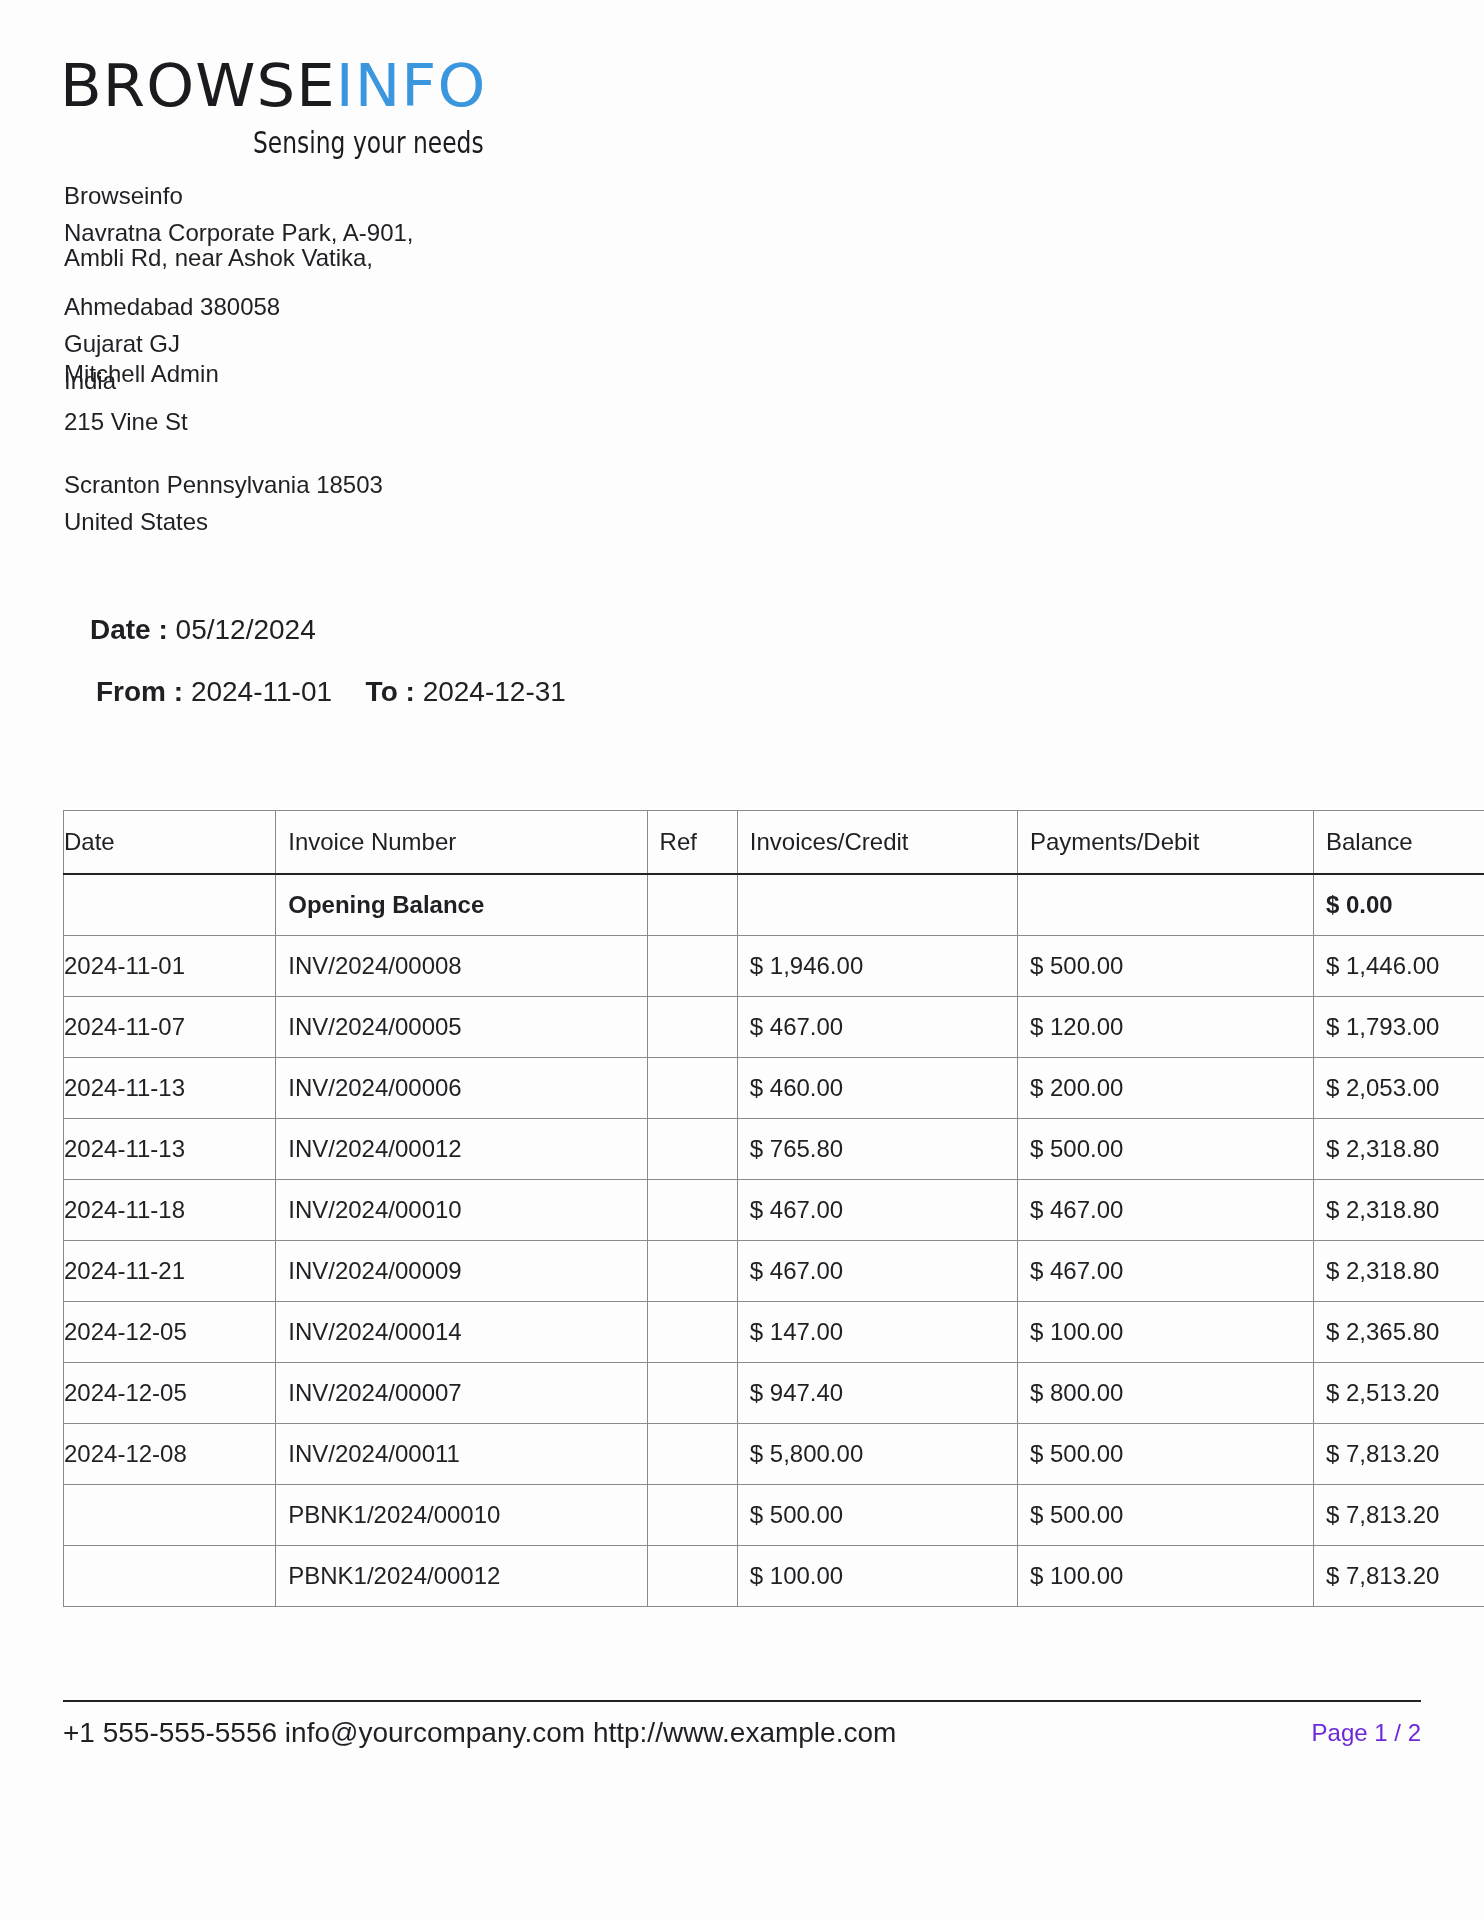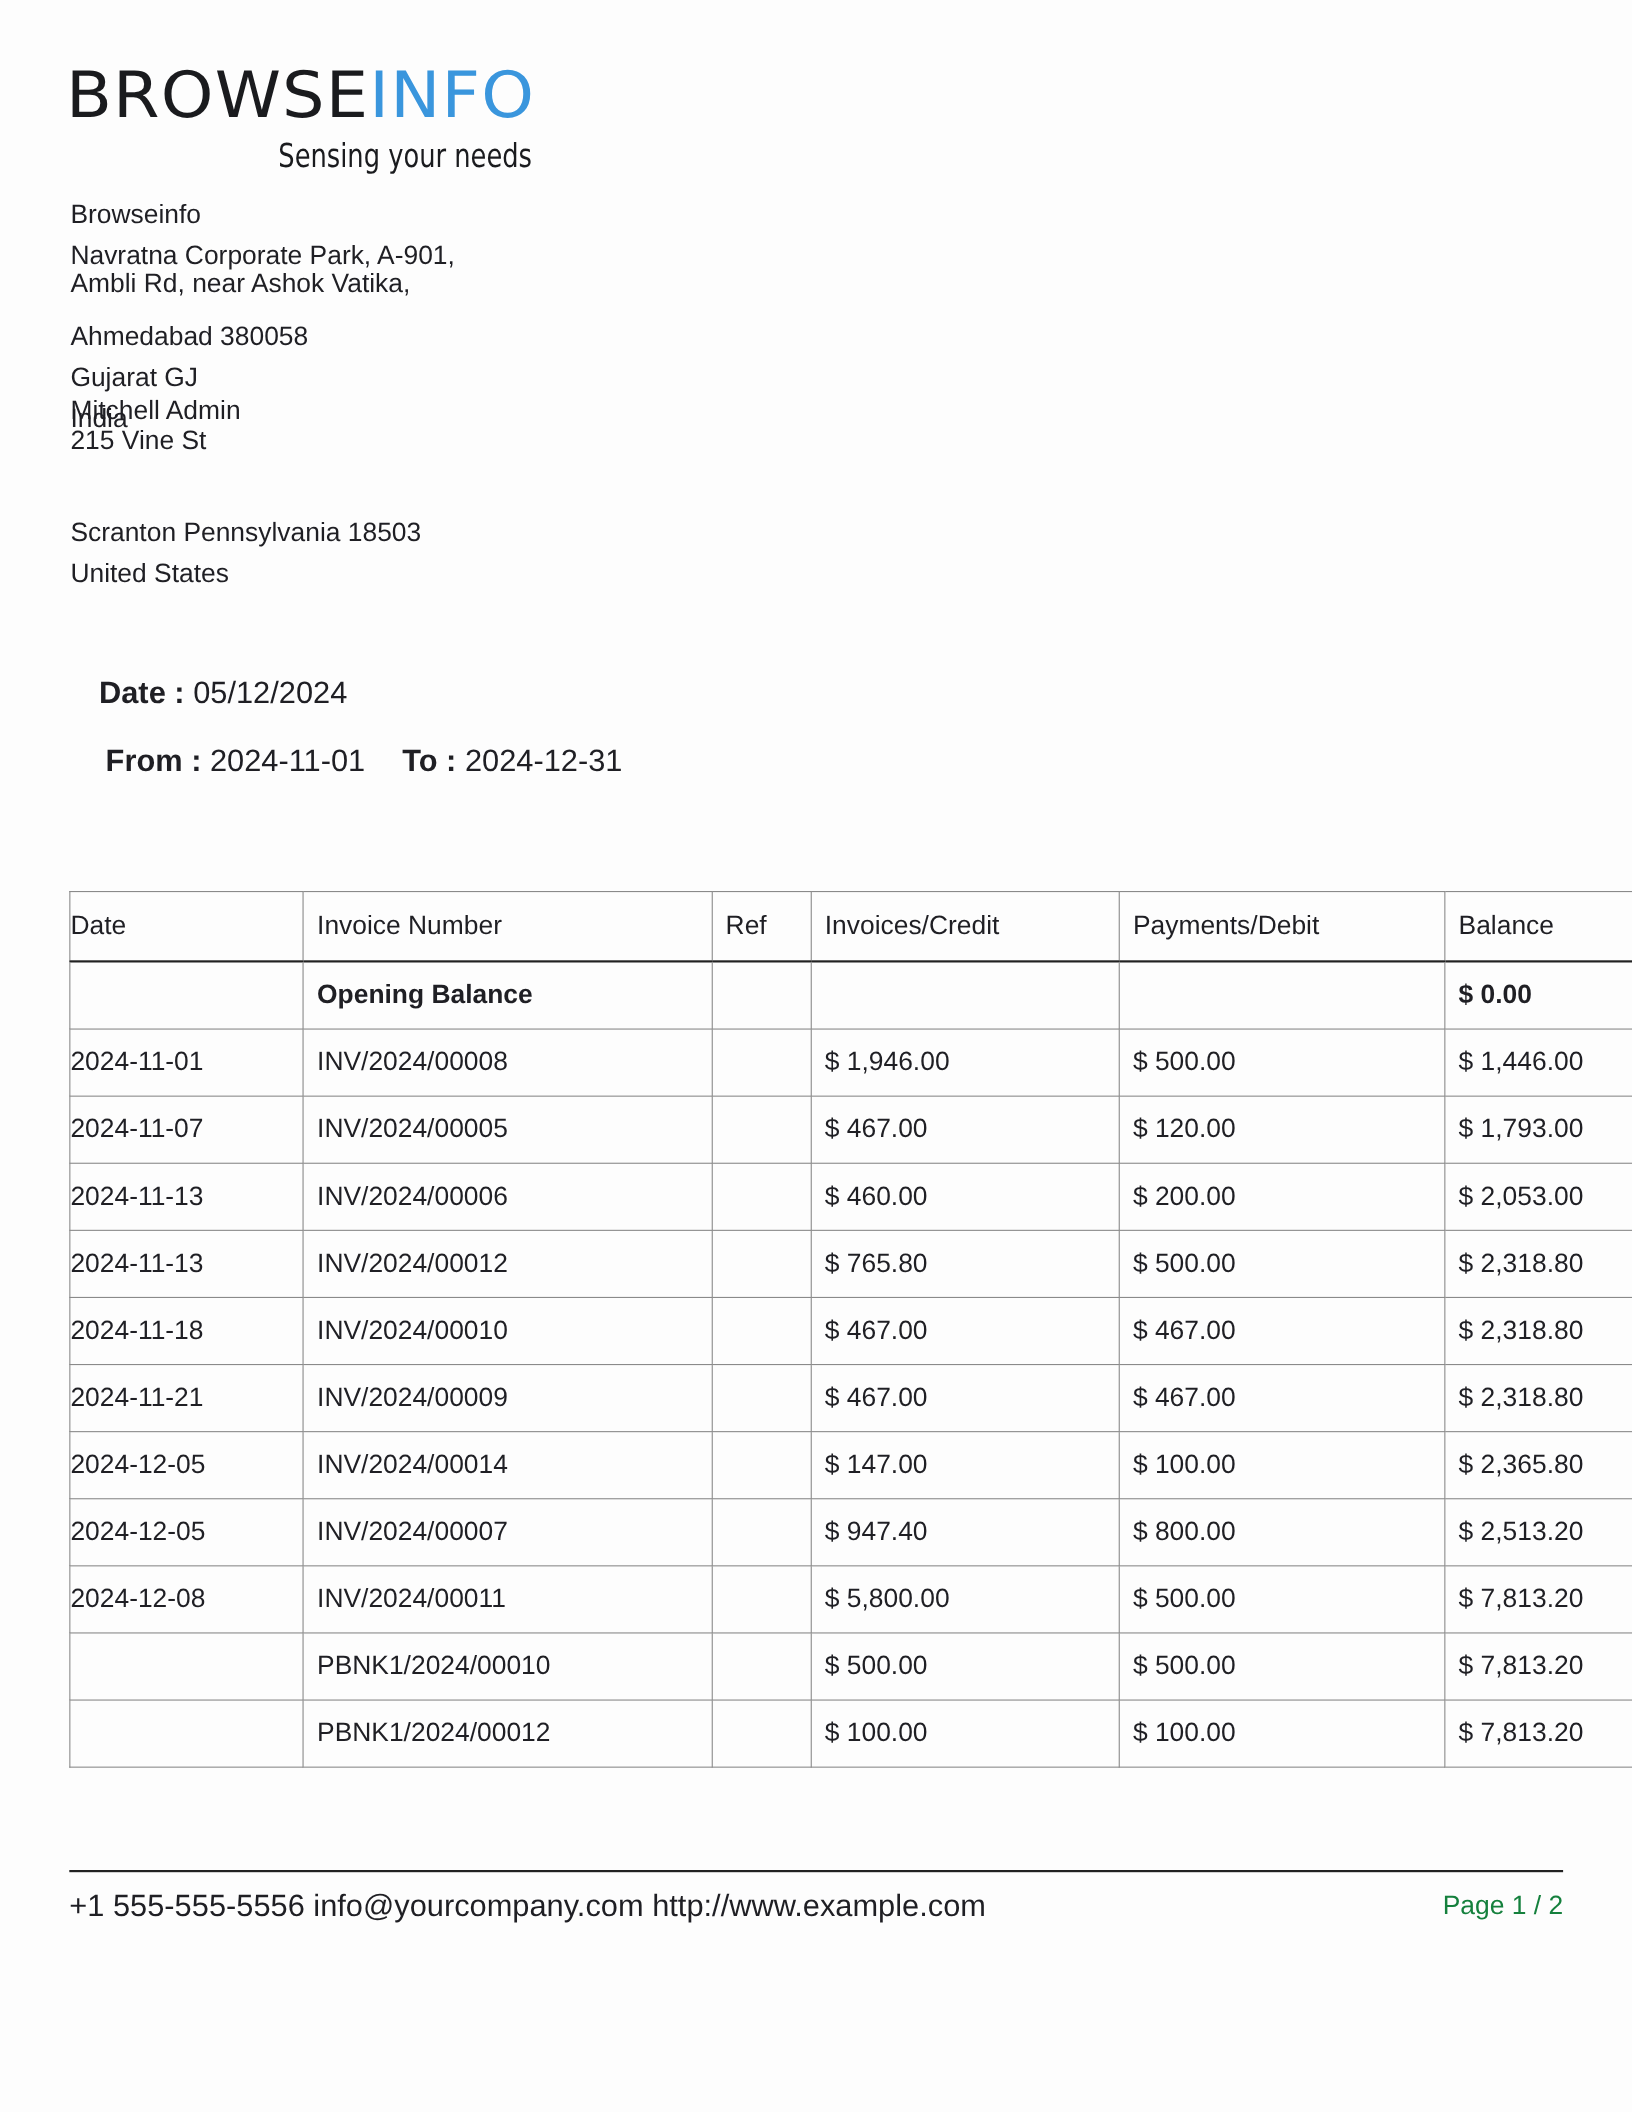--- a/index.html
+++ b/index.html
@@ -103,21 +103,21 @@
       top: 1719px;
       font-size: 28px;
       line-height: 28px;
       white-space: nowrap;
     }
     .footer-page {
       right: 63px;
       top: 1719px;
       font-size: 24px;
       line-height: 28px;
-      color: #15803d;
+      color: #6d28d9;
       white-space: nowrap;
     }
   </style>
 </head>
 <body>
 
 <div class="abs logo">
   <span class="dark">BROWSE</span><span class="blue">INFO</span>
 </div>
 <div class="abs tagline">Sensing your needs</div>
@@ -126,21 +126,21 @@
   <div class="abs addr-line" style="top:182px">Browseinfo</div>
   <div class="abs addr-line" style="top:219px">Navratna Corporate Park, A-901,</div>
   <div class="abs addr-line" style="top:244px">Ambli Rd, near Ashok Vatika,</div>
   <div class="abs addr-line" style="top:293px">Ahmedabad 380058</div>
   <div class="abs addr-line" style="top:330px">Gujarat GJ</div>
   <div class="abs addr-line" style="top:367px">India</div>
 </div>
 
 <div>
   <div class="abs addr-line" style="top:360px">Mitchell Admin</div>
-  <div class="abs addr-line" style="top:387px">215 Vine St</div>
+  <div class="abs addr-line" style="top:408px">215 Vine St</div>
   <div class="abs addr-line" style="top:434px"></div>
   <div class="abs addr-line" style="top:471px">Scranton Pennsylvania 18503</div>
   <div class="abs addr-line" style="top:508px">United States</div>
 </div>
 
 <div class="abs meta-line" style="left:90px; top:616px;">
   <b>Date :</b>
   <span>05/12/2024</span>
 </div>
 <div class="abs meta-line" style="left:96px; top:678px;">

